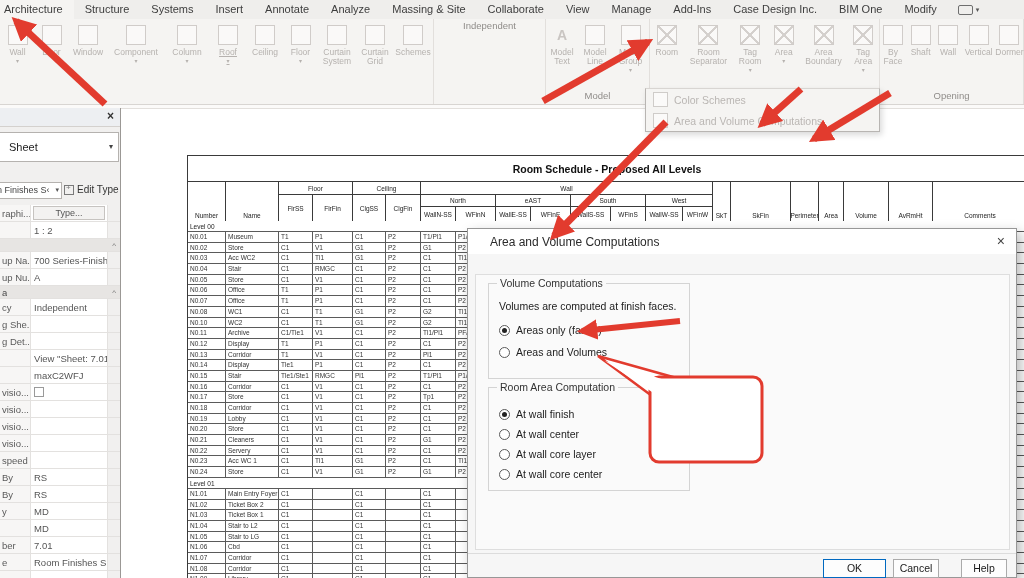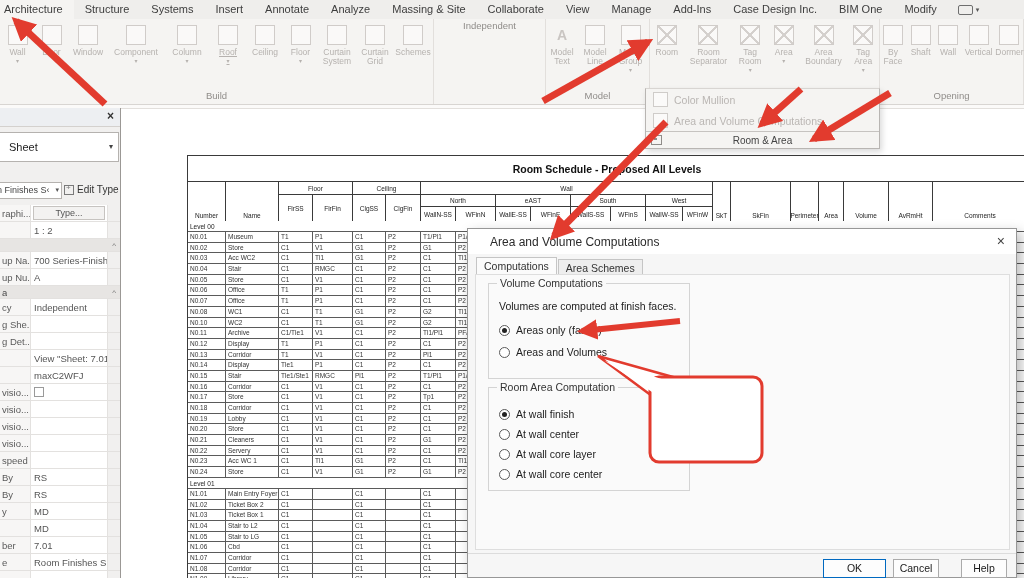--- a/index.html
+++ b/index.html
@@ -168,21 +168,20 @@
           </div>
           <div class="rbtn" style="width: 36px;">
             <div class="ric"></div>
             <span class="rlbl">Curtain<br>Grid</span>
           </div>
           <div class="rbtn" style="width: 38px;">
             <div class="ric"></div>
             <span class="rlbl">Schemes</span>
           </div>
         </div>
-        <div class="plabel">Build</div>
       </div>
       <div class="panel" style="width: 112px;">
         <div class="plabel">Independent</div>
       </div>
       <div class="panel" style="width: 104px;">
         <div class="pbody">
           <div class="rbtn" style="width: 32px;">
             <div class="ric ric-glyph">A</div>
             <span class="rlbl">Model<br>Text</span>
           </div>
@@ -255,31 +254,27 @@
         </div>
         <div class="plabel">Opening</div>
       </div>
     </div>
   <div class="subribbon"></div>
 
   <div class="flyout">
     <div id="flyout-items">
         <div class="fitem">
           <span class="ficon"></span>
-          <span>Color Mullion</span>
+          <span>Color Schemes</span>
         </div>
         <div class="fitem">
           <span class="ficon"></span>
           <span>Area and Volume Computations</span>
         </div>
       </div>
-    <div class="fbar">
-      <span class="fpin"></span>
-      <span>Room &amp; Area</span>
-    </div>
   </div>
 
   <div class="canvas"></div>
 
   <div class="sched-title">Room Schedule - Proposed All Levels</div>
   <div class="sched-head" id="sched-head">
       <div class="hgroup" style="left: 91px; top: 0px; width: 74px; height: 13px;">Floor</div>
       <div class="hgroup" style="left: 165px; top: 0px; width: 68px; height: 13px;">Ceiling</div>
       <div class="hgroup" style="left: 233px; top: 0px; width: 292px; height: 13px;">Wall</div>
       <div class="hgroup" style="left: 233px; top: 13px; width: 75px; height: 12px;">North</div>
@@ -798,24 +793,20 @@
           <div class="pgut"></div>
         </div>
       </div>
   </div>
 
   <div class="dlg">
     <div class="dlg-title">
       <span>Area and Volume Computations</span>
     </div>
     <span class="dlg-close">×</span>
-    <div class="dlg-tabs" id="dlg-tabs">
-        <div class="dtab active">Computations</div>
-        <div class="dtab">Area Schemes</div>
-      </div>
     <div class="dlg-page"></div>
     <div id="dlg-groups">
         <div class="dgroup" style="left: 20px; top: 54px; width: 202px; height: 96px;">
           <span class="dlegend">Volume Computations</span>
           <div class="dnote" style="top: 16px;">Volumes are computed at finish faces.</div>
           <div class="dradio" style="top: 40px;">
             <span class="rdot sel"></span>
             <span>Areas only (faster)</span>
           </div>
           <div class="dradio" style="top: 62px;">

